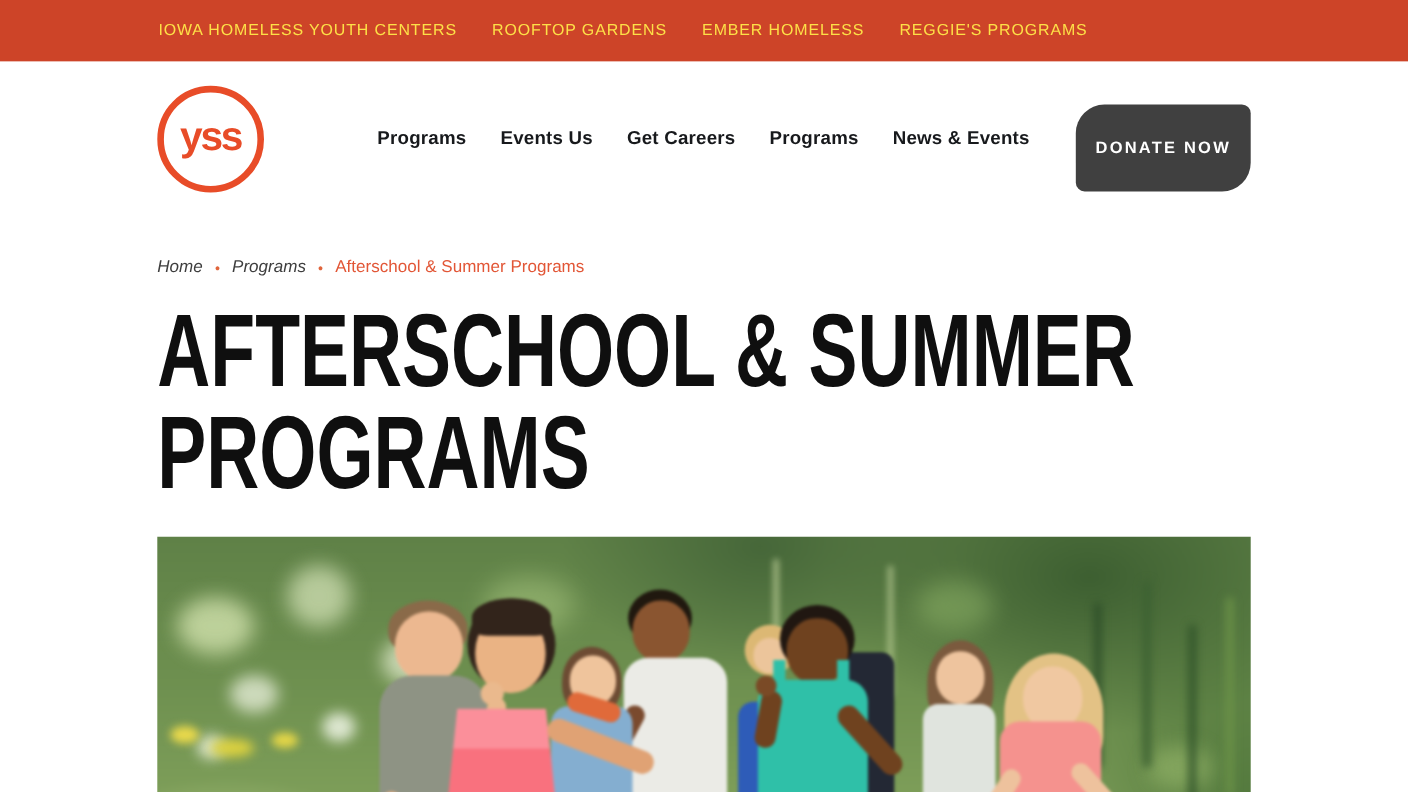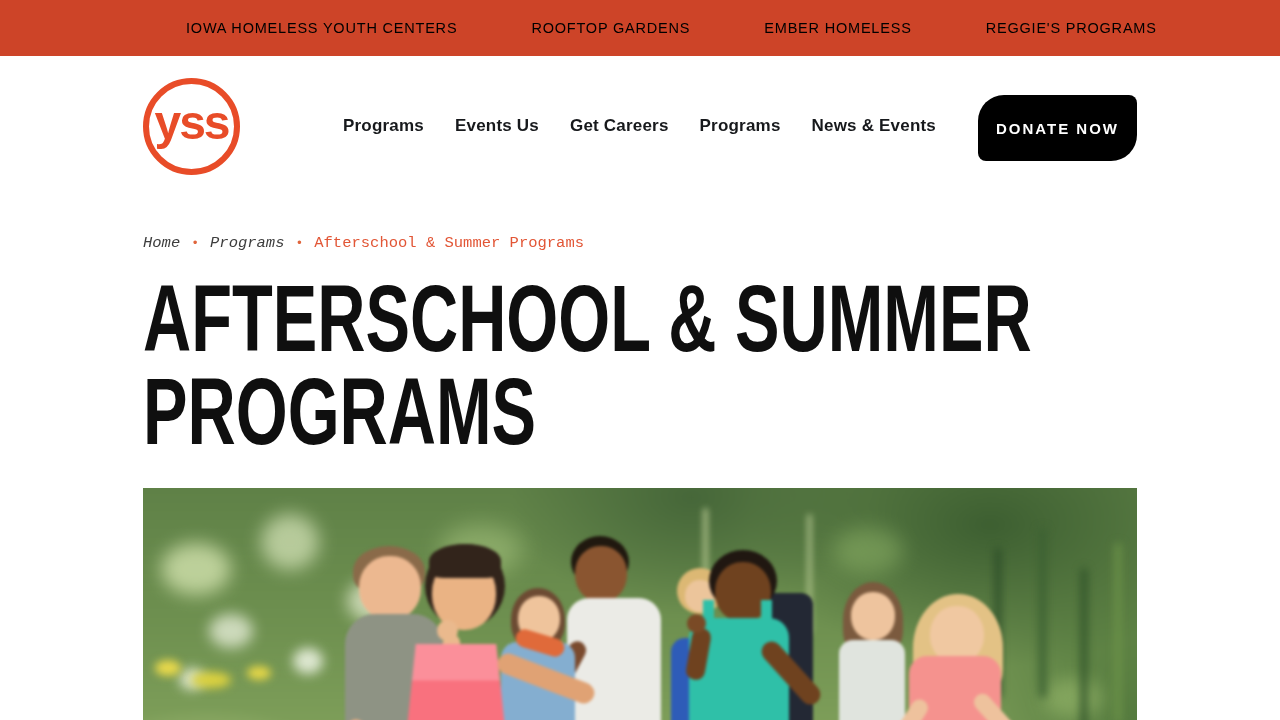--- a/index.html
+++ b/index.html
@@ -2,44 +2,44 @@
 <html><head>
 <meta charset="utf-8">
 <style>
   * { margin:0; padding:0; box-sizing:border-box; }
   html,body { width:1280px; height:720px; overflow:hidden; background:#ffffff;
               font-family:"Liberation Sans", sans-serif; }
 
   
   .topbar { height:56px; background:#cd4428; display:flex; align-items:center;
             padding-left:144px; gap:32px; }
-  .topbar a { color:#000000; text-decoration:none; font-size:14.5px;
-              letter-spacing:.8px; font-weight:500; white-space:nowrap;margin-left:42px; }
+  .topbar a { color:#fde047; text-decoration:none; font-size:14.5px;
+              letter-spacing:.8px; font-weight:500; white-space:nowrap; }
 
   
   .header { height:140px; background:#fff; display:flex; align-items:center;
             padding:0 143px; position:relative; }
   .logo { width:97px; height:97px; border:6px solid #e84c28; border-radius:50%;
           display:flex; align-items:center; justify-content:center; flex:0 0 auto;
           cursor:pointer; }
-  .logo-text { color:#e84c28; font-size:48px; font-weight:800; letter-spacing:-2px;
+  .logo-text { color:#e84c28; font-size:37px; font-weight:800; letter-spacing:-2px;
                line-height:1; transform:translateY(-3px); }
   .nav { display:flex; align-items:center; gap:31px; margin-left:103px; }
   .nav a { color:#17191c; text-decoration:none; font-size:17px; font-weight:600;
            letter-spacing:.2px; white-space:nowrap; }
   .search-btn { margin-left:26px; background:none; border:none; cursor:pointer;
                 display:flex; align-items:center; }
-  .donate { position:absolute; right:143px; top:39px; width:159px; height:66px;
-            background:#000000; color:#fff; border:none; cursor:pointer;
+  .donate { position:absolute; right:143px; top:39px; width:159px; height:79px;
+            background:#404040; color:#fff; border:none; cursor:pointer;
             border-radius:26px 8px 26px 8px; font-family:"Liberation Sans",sans-serif;
             font-size:15px; font-weight:700; letter-spacing:2px; }
 
   
   .breadcrumb { margin:38px 0 0 143px; display:flex; align-items:center; gap:11px;
-                font-size:15.5px;font-family:Liberation Mono, monospace; }
+                font-size:15.5px; }
   .breadcrumb a { color:#3d3d3d; text-decoration:none; font-style:italic; }
   .crumb-sep { color:#e0653c; font-size:13px; line-height:1; }
   .crumb-current { color:#e25636; font-style:normal; }
 
   
   .title-wrap { margin:20px 0 0 143px; height:190px; }
   .page-title { font-size:94px; font-weight:700; line-height:93px; color:#0f0f0f;
                 width:1280px; letter-spacing:0;
                 transform:scaleX(0.71); transform-origin:0 0; }
 

